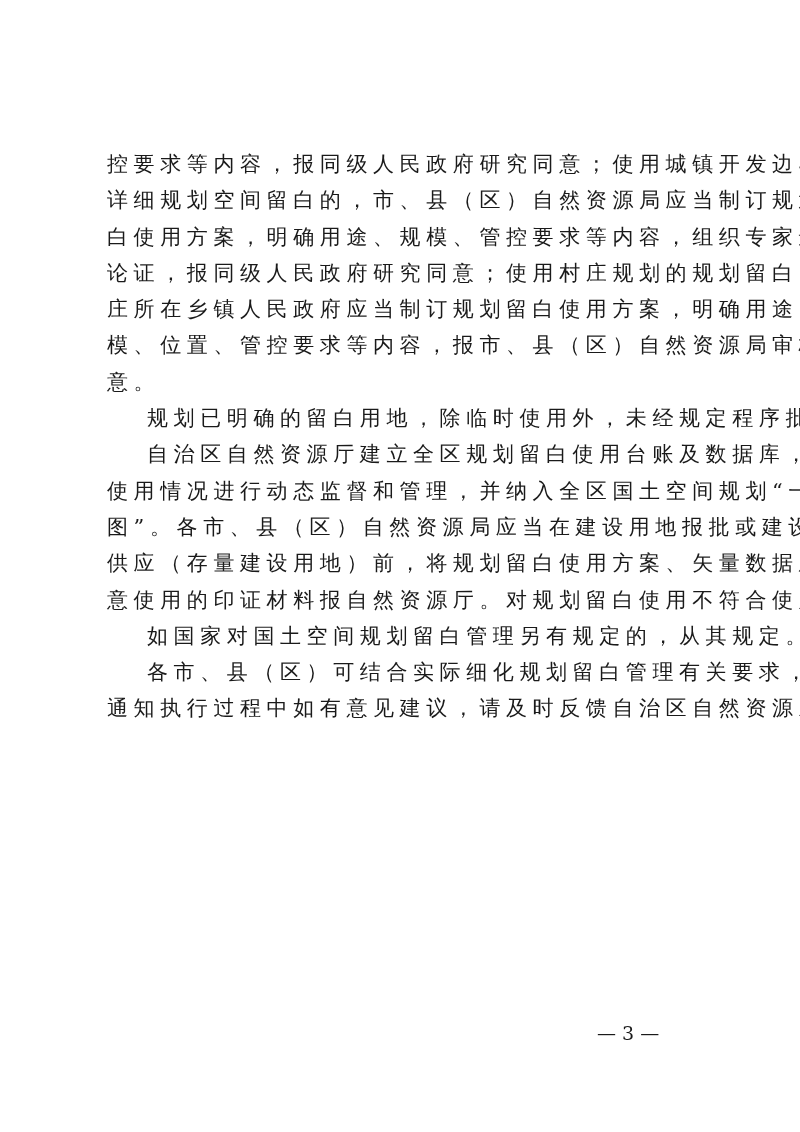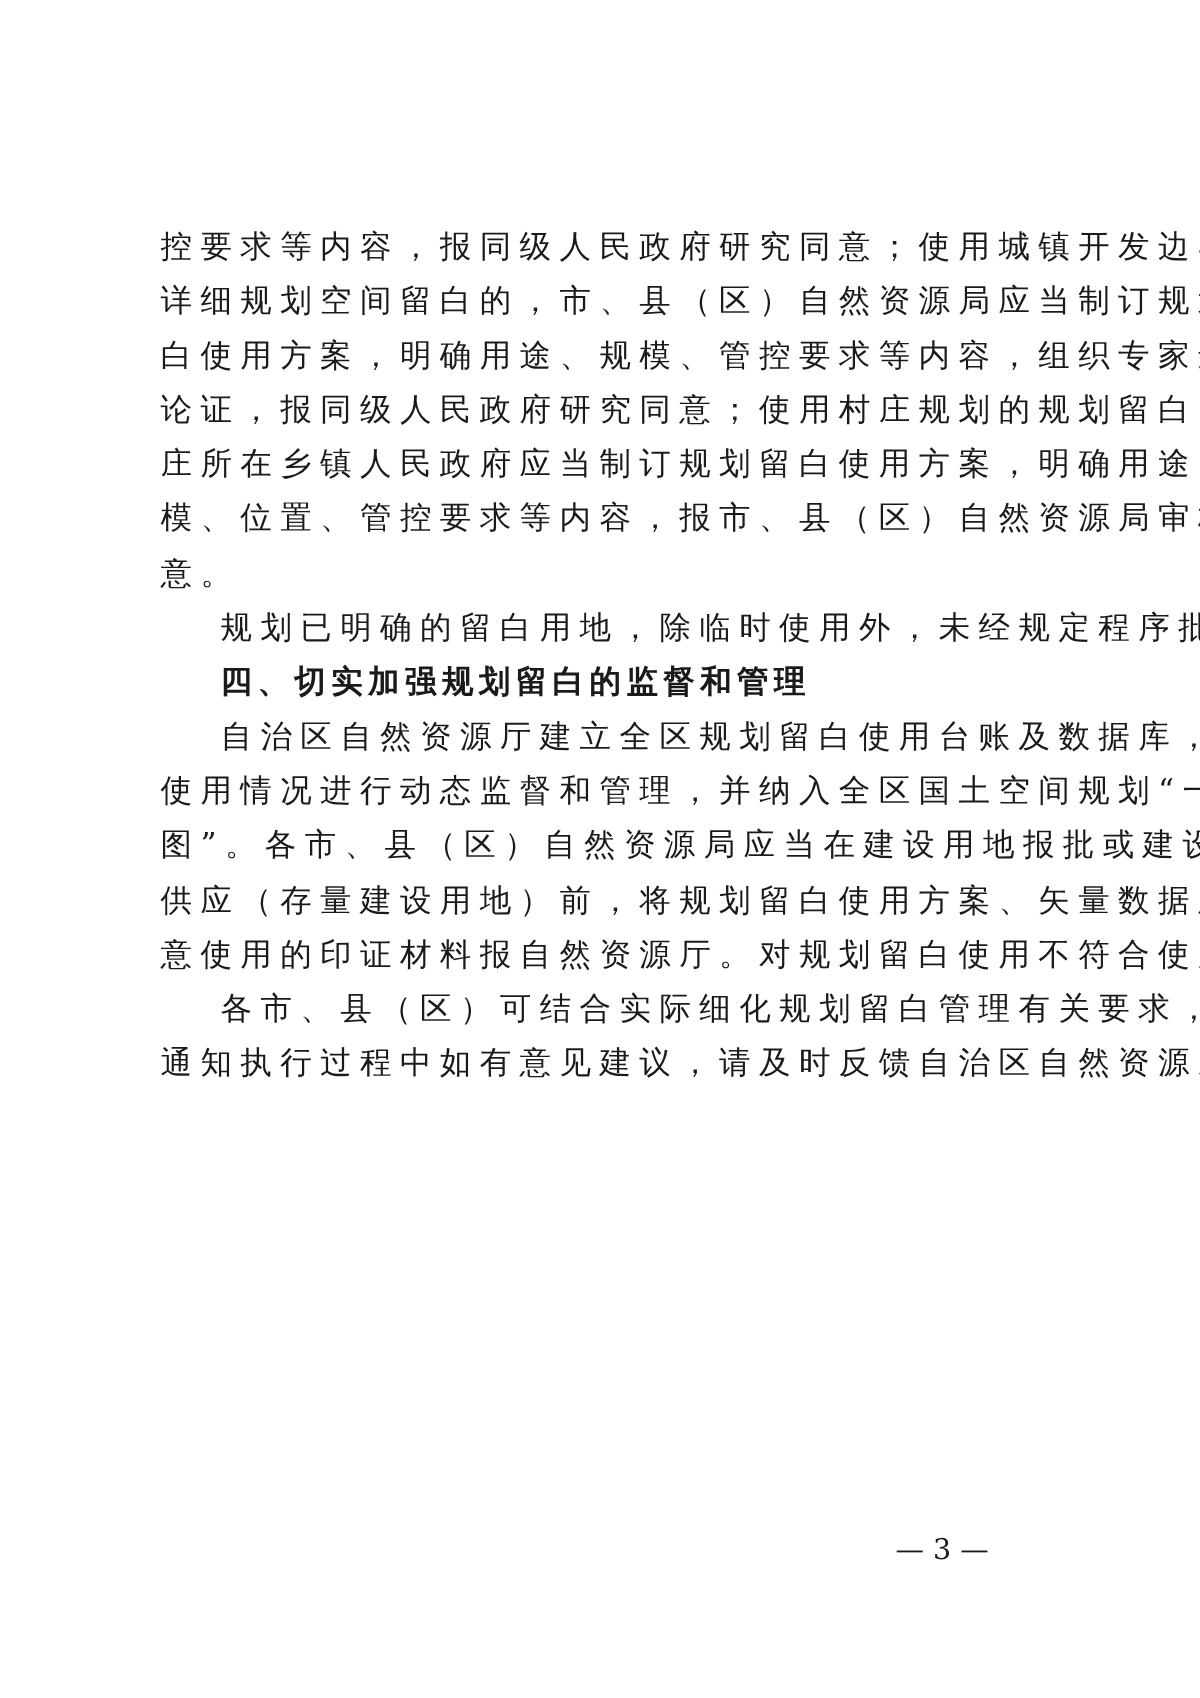--- a/index.html
+++ b/index.html
@@ -28,27 +28,29 @@
       <div class="line">详细规划空间留白的，市、县（区）自然资源局应当制订规划留</div>
       <div class="line">白使用方案，明确用途、规模、管控要求等内容，组织专家进行</div>
       <div class="line">论证，报同级人民政府研究同意；使用村庄规划的规划留白，村</div>
       <div class="line">庄所在乡镇人民政府应当制订规划留白使用方案，明确用途、规</div>
       <div class="line">模、位置、管控要求等内容，报市、县（区）自然资源局审核同</div>
       <div class="line">意。</div>
     </div>
     <div>
       <div class="line indent">规划已明确的留白用地，除临时使用外，未经规定程序批准</div>
     </div>
-    <div class="line indent heading">四、切实加强规划留白的监督和管理</div>
     <div>
       <div class="line indent">自治区自然资源厅建立全区规划留白使用台账及数据库，对</div>
       <div class="line">使用情况进行动态监督和管理，并纳入全区国土空间规划“一张</div>
       <div class="line">图”。各市、县（区）自然资源局应当在建设用地报批或建设用地</div>
       <div class="line">供应（存量建设用地）前，将规划留白使用方案、矢量数据及同</div>
       <div class="line">意使用的印证材料报自然资源厅。对规划留白使用不符合使用条</div>
+    </div>
+    <div>
+      <div class="line indent">如国家对国土空间规划留白管理另有规定的，从其规定。</div>
     </div>
     <div>
       <div class="line indent">各市、县（区）可结合实际细化规划留白管理有关要求，本</div>
       <div class="line">通知执行过程中如有意见建议，请及时反馈自治区自然资源厅。</div>
     </div>
   </div>
   <div class="page-number">— 3 —</div>
 </div>
 
 </body></html>

